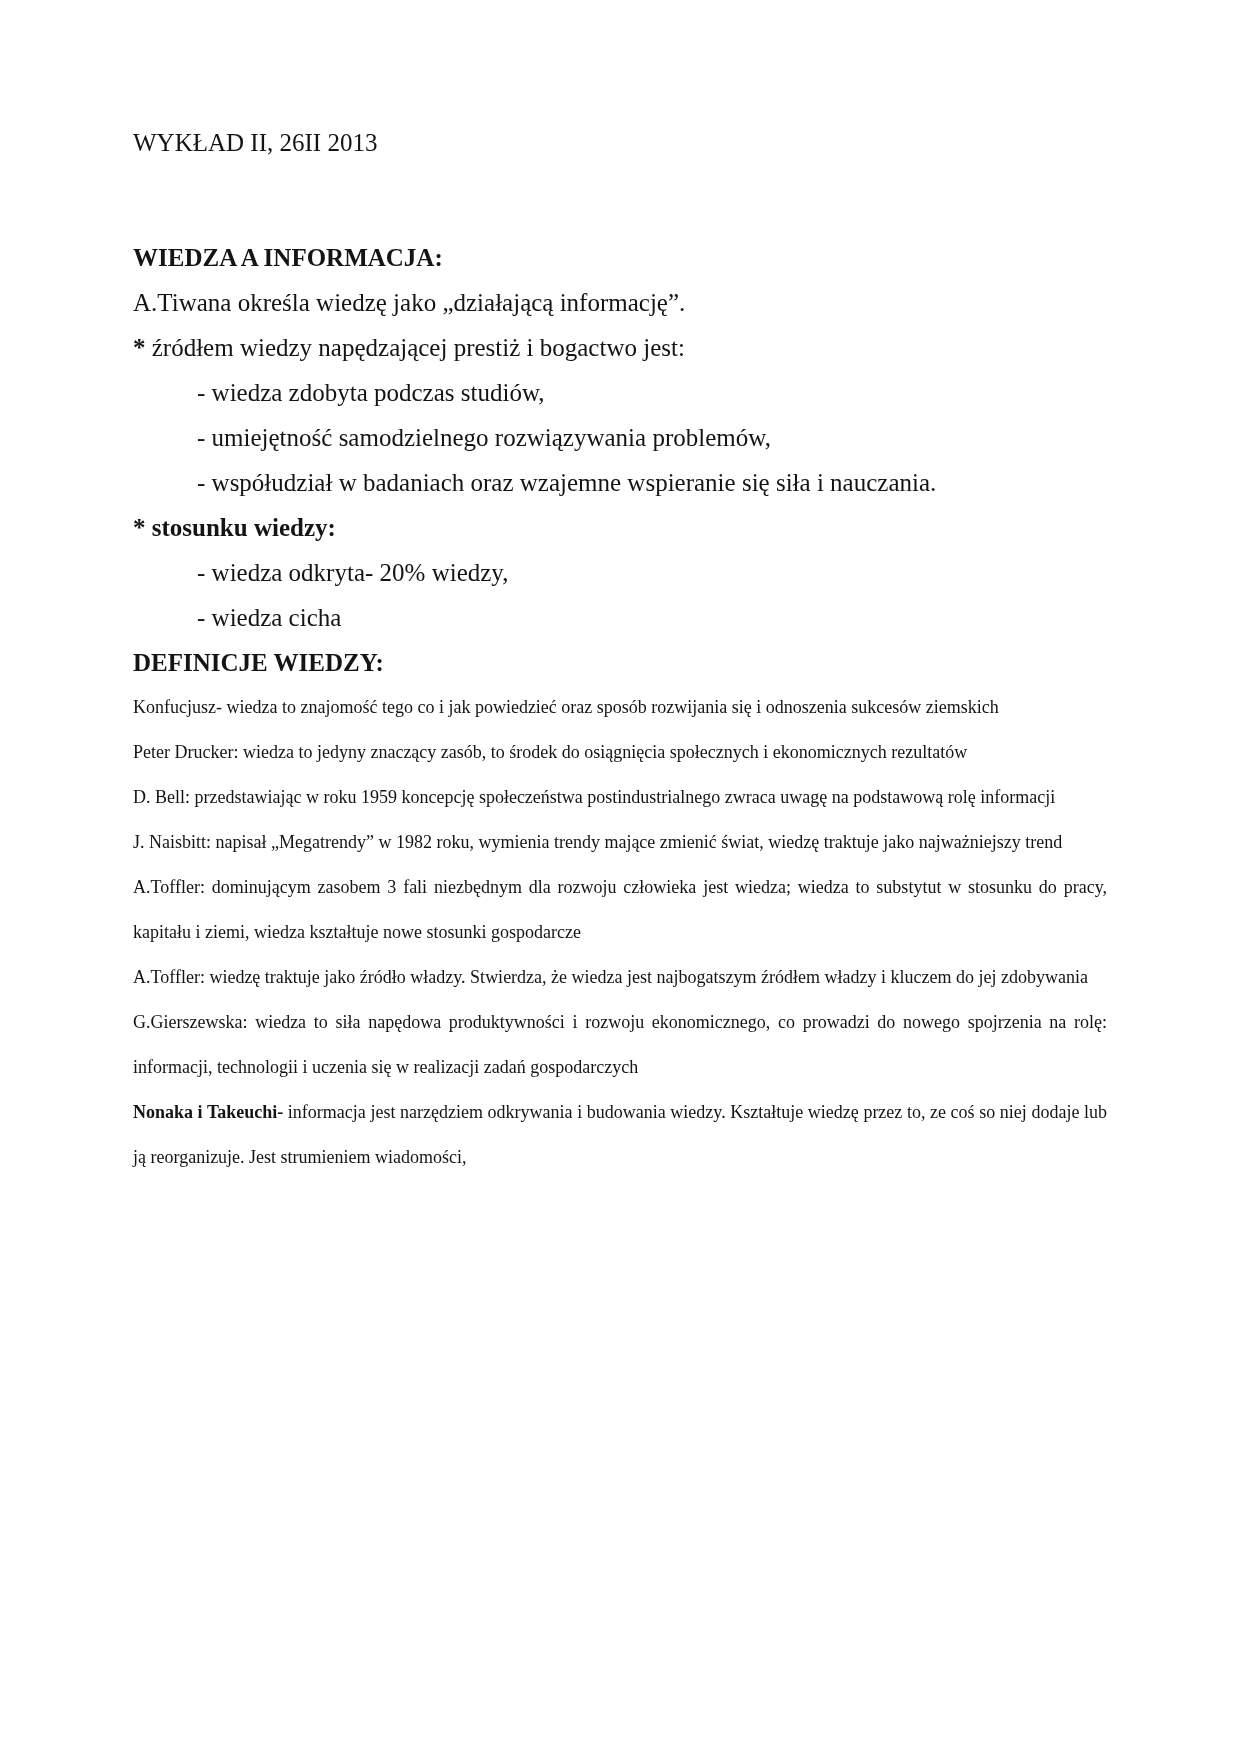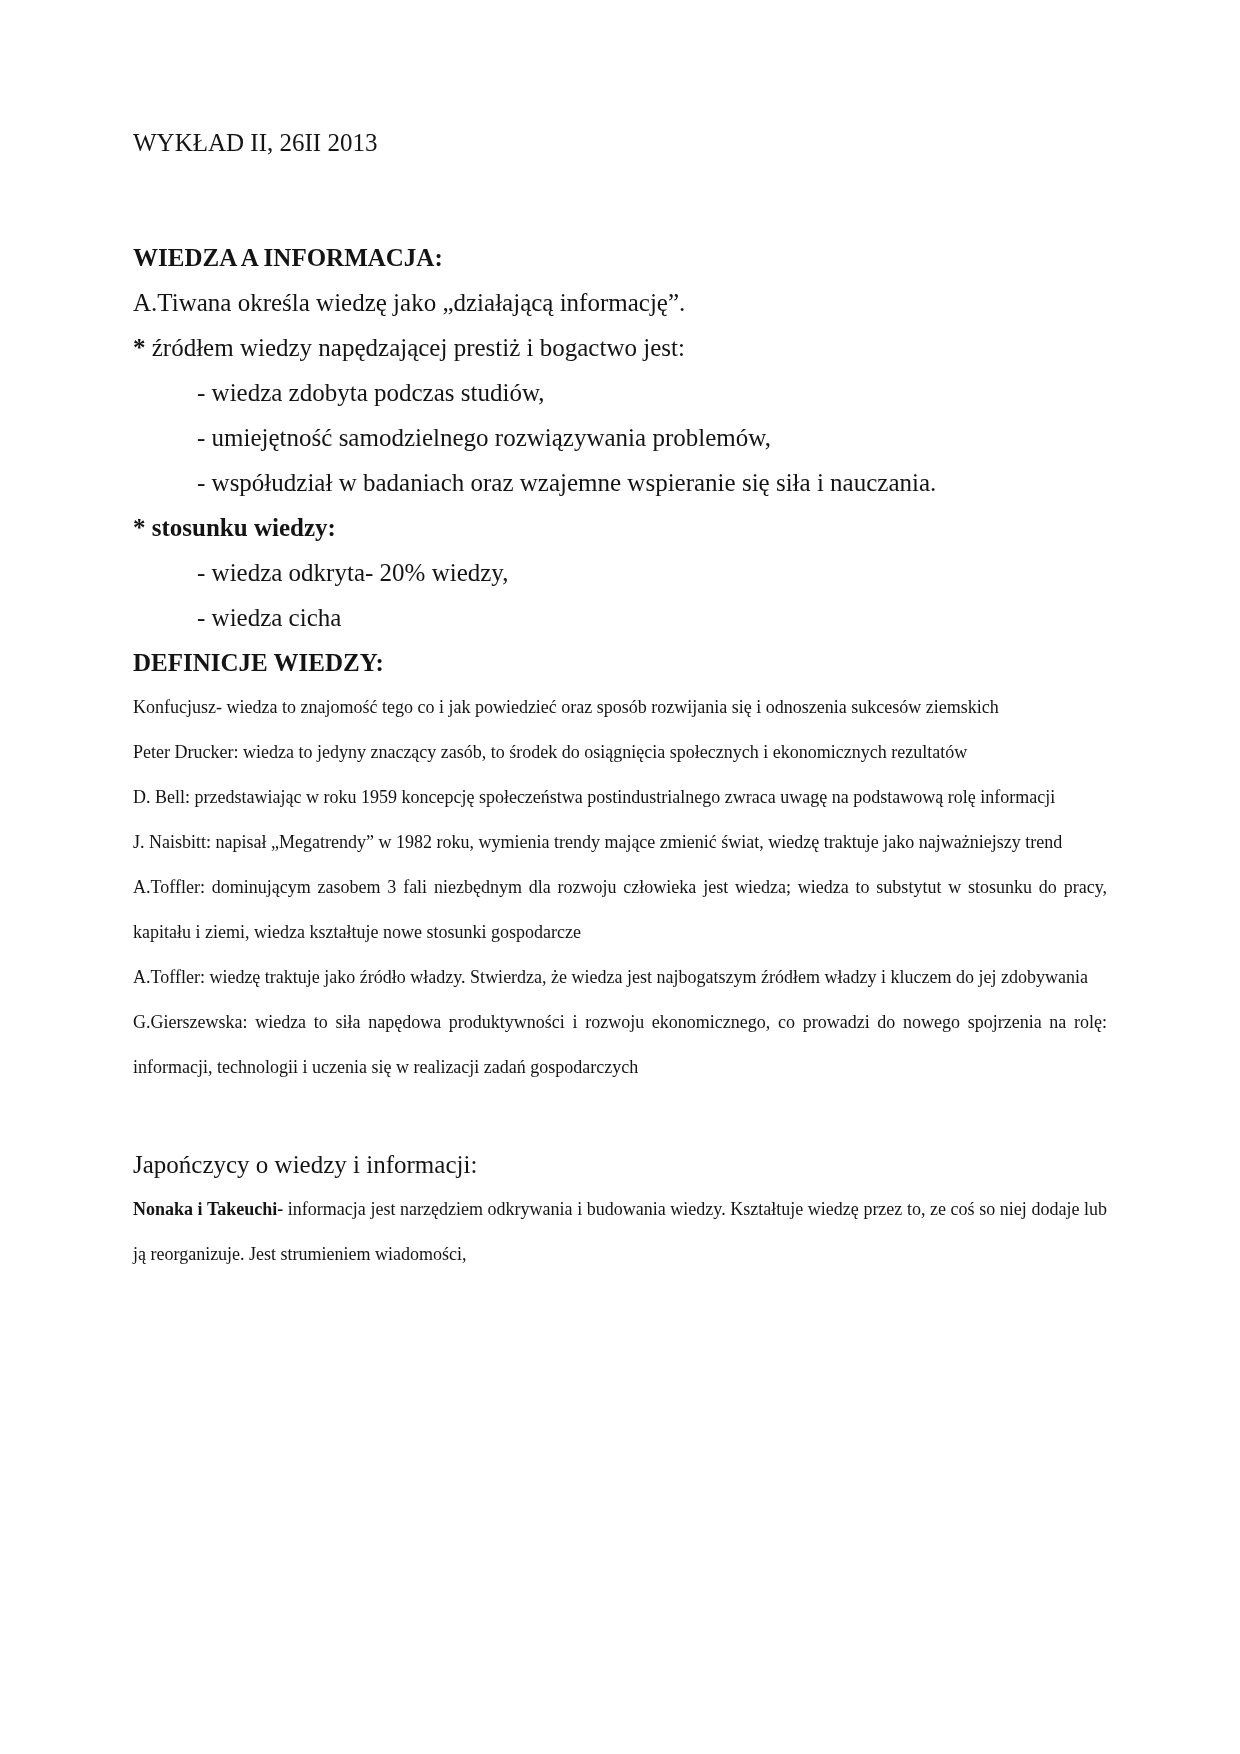--- a/index.html
+++ b/index.html
@@ -72,19 +72,18 @@
   <div class="line bold">DEFINICJE WIEDZY:</div>
 
   <div class="para">Konfucjusz- wiedza to znajomość tego co i jak powiedzieć oraz sposób rozwijania się i odnoszenia sukcesów ziemskich</div>
   <div class="para">Peter Drucker: wiedza to jedyny znaczący zasób, to środek do osiągnięcia społecznych i ekonomicznych rezultatów</div>
   <div class="para">D. Bell: przedstawiając w roku 1959 koncepcję społeczeństwa postindustrialnego zwraca uwagę na podstawową rolę informacji</div>
   <div class="para">J. Naisbitt: napisał „Megatrendy” w 1982 roku, wymienia trendy mające zmienić świat, wiedzę traktuje jako najważniejszy trend</div>
   <div class="para">A.Toffler: dominującym zasobem 3 fali niezbędnym dla rozwoju człowieka jest wiedza; wiedza to substytut w stosunku do pracy, kapitału i ziemi, wiedza kształtuje nowe stosunki gospodarcze</div>
   <div class="para">A.Toffler: wiedzę traktuje jako źródło władzy. Stwierdza, że wiedza jest najbogatszym źródłem władzy i kluczem do jej zdobywania</div>
   <div class="para">G.Gierszewska: wiedza to siła napędowa produktywności i rozwoju ekonomicznego, co prowadzi do nowego spojrzenia na rolę: informacji, technologii i uczenia się w realizacji zadań gospodarczych</div>
 
-  <div class="line gap-medium">Japończycy o wiedzy i informacji:</div>
 
   <div class="para">
     <span class="bold">Nonaka i Takeuchi-</span><span> informacja jest narzędziem odkrywania i budowania wiedzy. Kształtuje wiedzę przez to, ze coś so niej dodaje lub ją reorganizuje. Jest strumieniem wiadomości,</span>
   </div>
 
 </div>
 
 </body></html>

